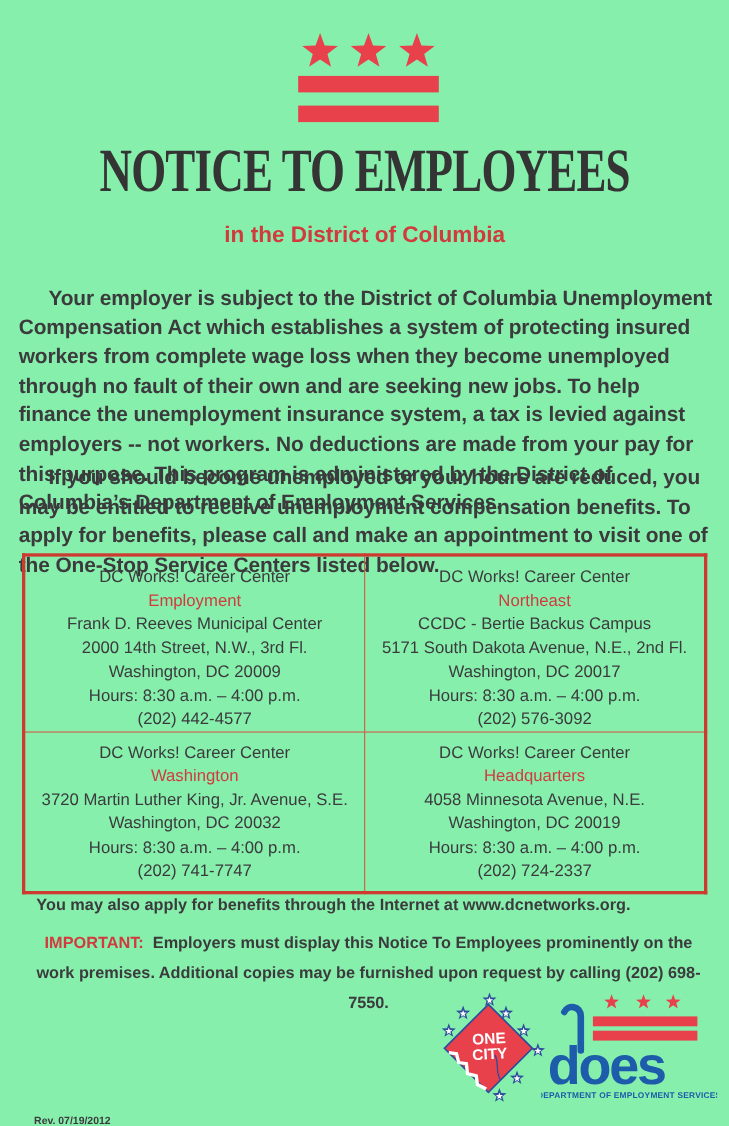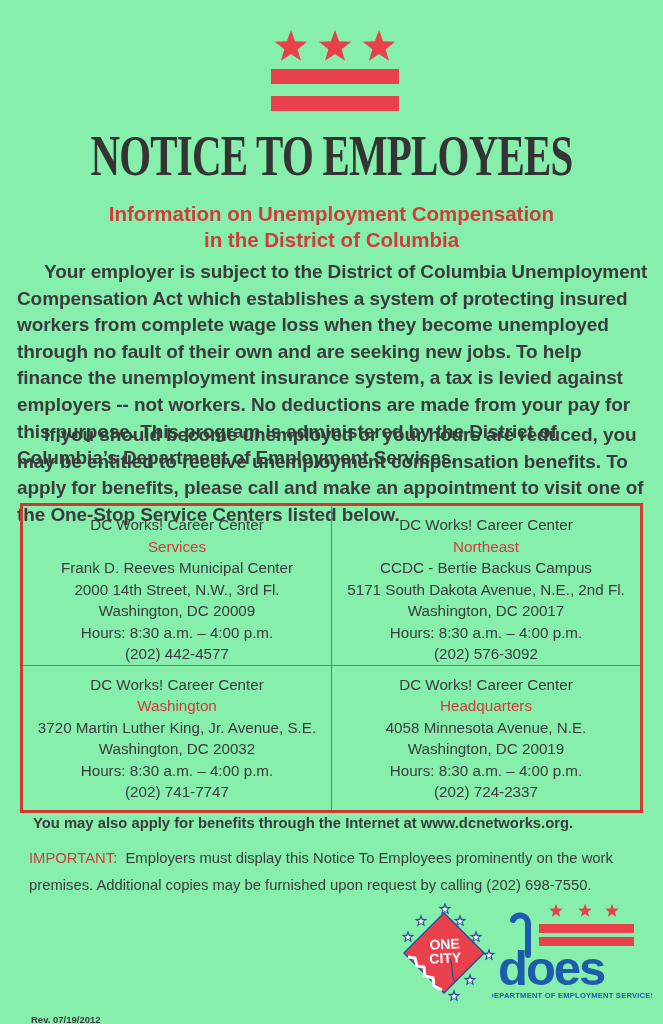--- a/index.html
+++ b/index.html
@@ -37,21 +37,21 @@
   td.cell{vertical-align:top;text-align:center;padding-top:8px;
     color:var(--body-text);font-weight:400;font-size:15.2px;line-height:21.5px;}
   tr.row1{height:158px;}
   tr.row2{height:146px;}
   td.colL{width:310px;}
   .c-region{color:var(--text-red);}
 
   .netline{position:absolute;left:33px;top:815px;color:var(--body-text);
     font-weight:700;font-size:14.8px;}
   .important{position:absolute;left:29px;top:845px;width:612px;color:var(--body-text);
-    font-weight:400;font-size:14.8px;line-height:27px;}
+    font-weight:700;font-size:14.8px;line-height:27px;text-align:center;}
   .imp-label{color:var(--text-red);}
 
   .revision{position:absolute;left:31px;top:972px;color:var(--body-text);
     font-weight:700;font-size:9.5px;margin-top:42px;}
 
   .logo-one-city{position:absolute;left:392px;top:897px;}
   .logo-does{position:absolute;left:492px;top:899px;}
   .svgtext{font-family:"Liberation Sans",sans-serif;font-weight:700;}
 </style>
 </head>
@@ -66,33 +66,32 @@
     <use href="#st5" class="f-red" transform="translate(20,18)"></use>
     <use href="#st5" class="f-red" transform="translate(64,18)"></use>
     <use href="#st5" class="f-red" transform="translate(108,18)"></use>
     <rect class="f-red" x="0" y="40" width="128" height="15"></rect>
     <rect class="f-red" x="0" y="67" width="128" height="15"></rect>
   </svg>
 
   <div class="title">NOTICE TO EMPLOYEES</div>
 
   <div class="subtitle">
-    <div>Information on Unemployment Compensation</div>
     <div>in the District of Columbia</div>
   </div>
 
   <p class="bodypara p1">Your employer is subject to the District of Columbia Unemployment Compensation Act which establishes a  system of protecting insured workers from complete wage loss when they become unemployed through no fault of their own and are seeking new jobs.  To help finance the unemployment insurance system, a tax is levied against employers -- not workers.  No deductions are made from your pay for this purpose.  This program is administered by the District of Columbia’s Department of Employment Services.</p>
   <p class="bodypara p2">If you should become unemployed or your hours are reduced, you may be entitled to receive unemployment compensation benefits.  To apply for benefits, please call and make an appointment to visit one of the One-Stop Service Centers listed below.</p>
 
   <table class="centers">
     <tbody>
         <tr class="row1">
       <td class="cell colL">
         <div class="c-title">DC Works! Career Center</div>
-        <div class="c-region">Services</div>
+        <div class="c-region">Employment</div>
         <div class="c-addr">
               <div>Frank D. Reeves Municipal Center</div>
               <div>2000 14th Street, N.W., 3rd Fl.</div>
               <div>Washington, DC 20009</div>
             </div>
         <div class="c-line">Hours: 8:30 a.m. – 4:00 p.m.</div>
         <div class="c-line">(202) 442-4577</div>
       </td>
       <td class="cell">
         <div class="c-title">DC Works! Career Center</div>

